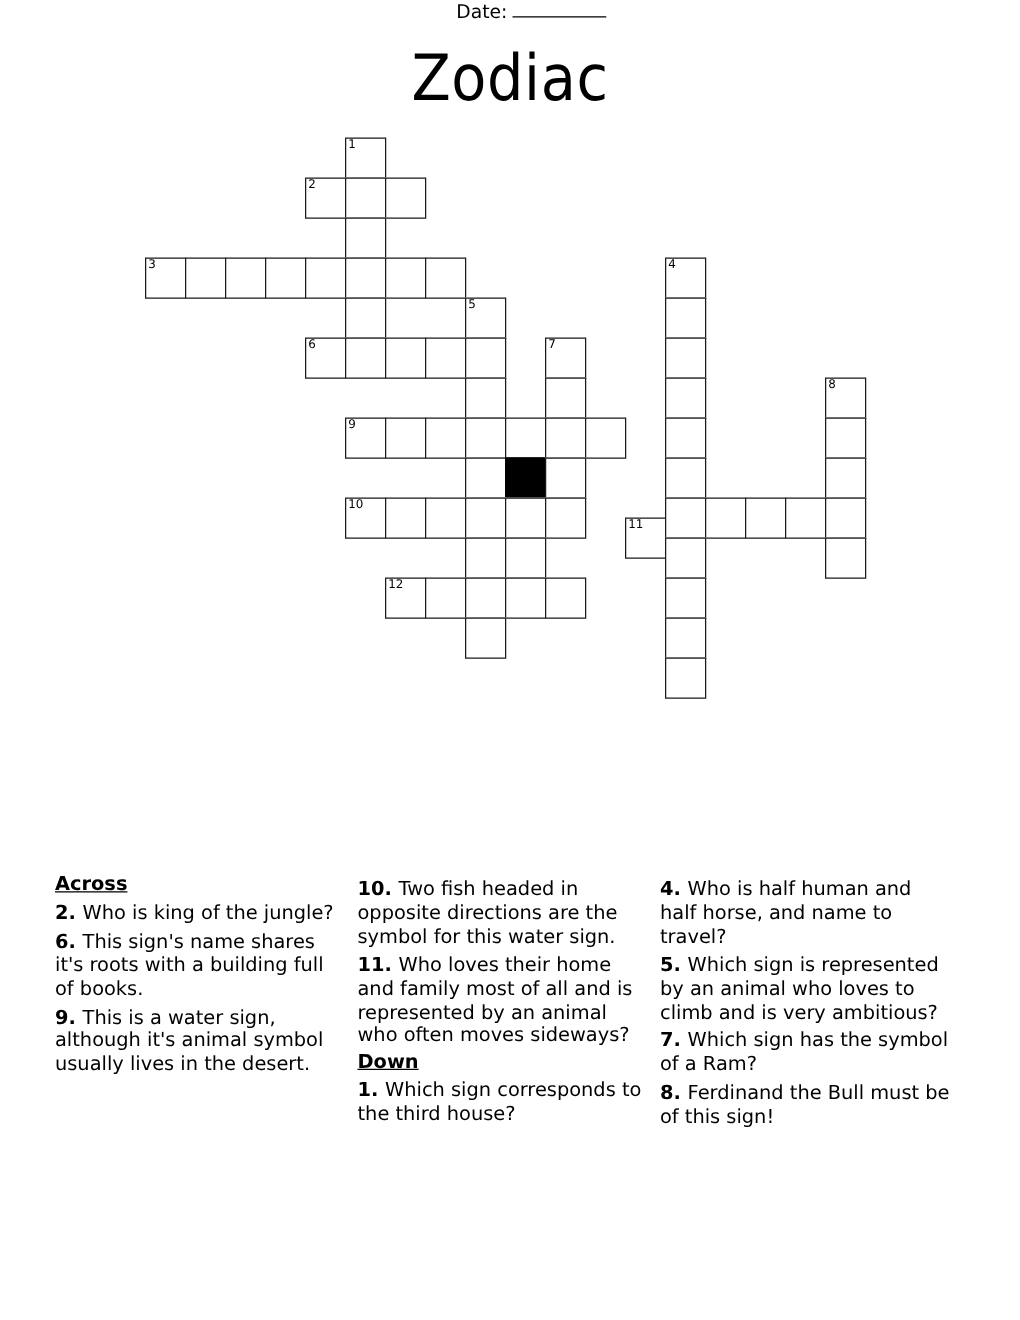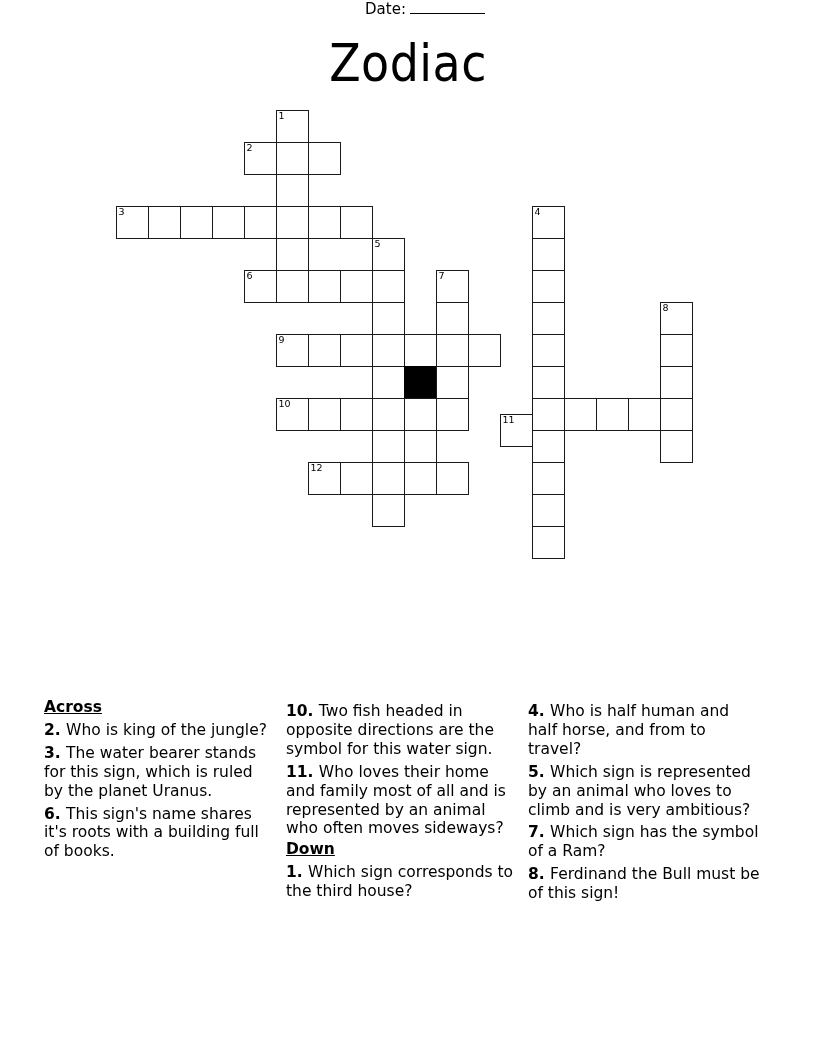--- a/index.html
+++ b/index.html
@@ -237,28 +237,28 @@
     <div class="cell" style="left: 532px; top: 462px;"></div>
     <div class="cell" style="left: 372px; top: 494px;"></div>
     <div class="cell" style="left: 532px; top: 494px;"></div>
     <div class="cell" style="left: 532px; top: 526px;"></div>
   </div>
 
 <div id="clues">
   <div class="clue-col col-left">
       <div class="section-head">Across</div>
       <div class="clue"><span class="cn">2. </span><span class="ct">Who is king of the jungle?</span></div>
-      <div class="clue"><span class="cn">3. </span><span class="ct">The water bearer stands for this sign, which is ruled by the planet Uranus.</span></div>
       <div class="clue"><span class="cn">6. </span><span class="ct">This sign's name shares it's roots with a building full of books.</span></div>
+      <div class="clue"><span class="cn">9. </span><span class="ct">This is a water sign, although it's animal symbol usually lives in the desert.</span></div>
     </div>
   <div class="clue-col col-mid">
       <div class="clue"><span class="cn">10. </span><span class="ct">Two fish headed in opposite directions are the symbol for this water sign.</span></div>
       <div class="clue"><span class="cn">11. </span><span class="ct">Who loves their home and family most of all and is represented by an animal who often moves sideways?</span></div>
       <div class="section-head">Down</div>
       <div class="clue"><span class="cn">1. </span><span class="ct">Which sign corresponds to the third house?</span></div>
     </div>
   <div class="clue-col col-right">
-      <div class="clue"><span class="cn">4. </span><span class="ct">Who is half human and half horse, and from to travel?</span></div>
+      <div class="clue"><span class="cn">4. </span><span class="ct">Who is half human and half horse, and name to travel?</span></div>
       <div class="clue"><span class="cn">5. </span><span class="ct">Which sign is represented by an animal who loves to climb and is very ambitious?</span></div>
       <div class="clue"><span class="cn">7. </span><span class="ct">Which sign has the symbol of a Ram?</span></div>
       <div class="clue"><span class="cn">8. </span><span class="ct">Ferdinand the Bull must be of this sign!</span></div>
     </div>
 </div>
 
 </body></html>

